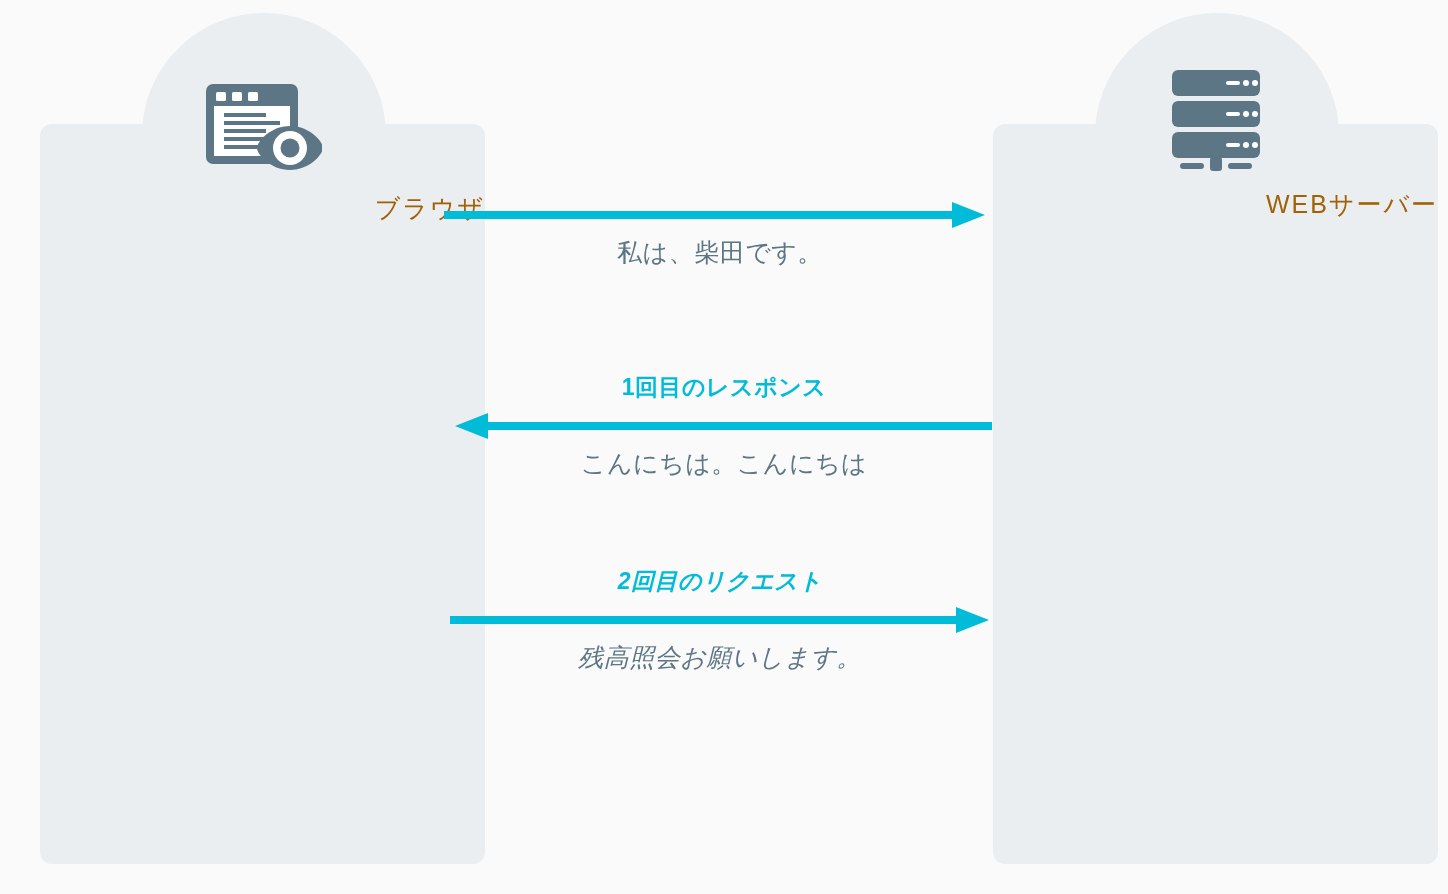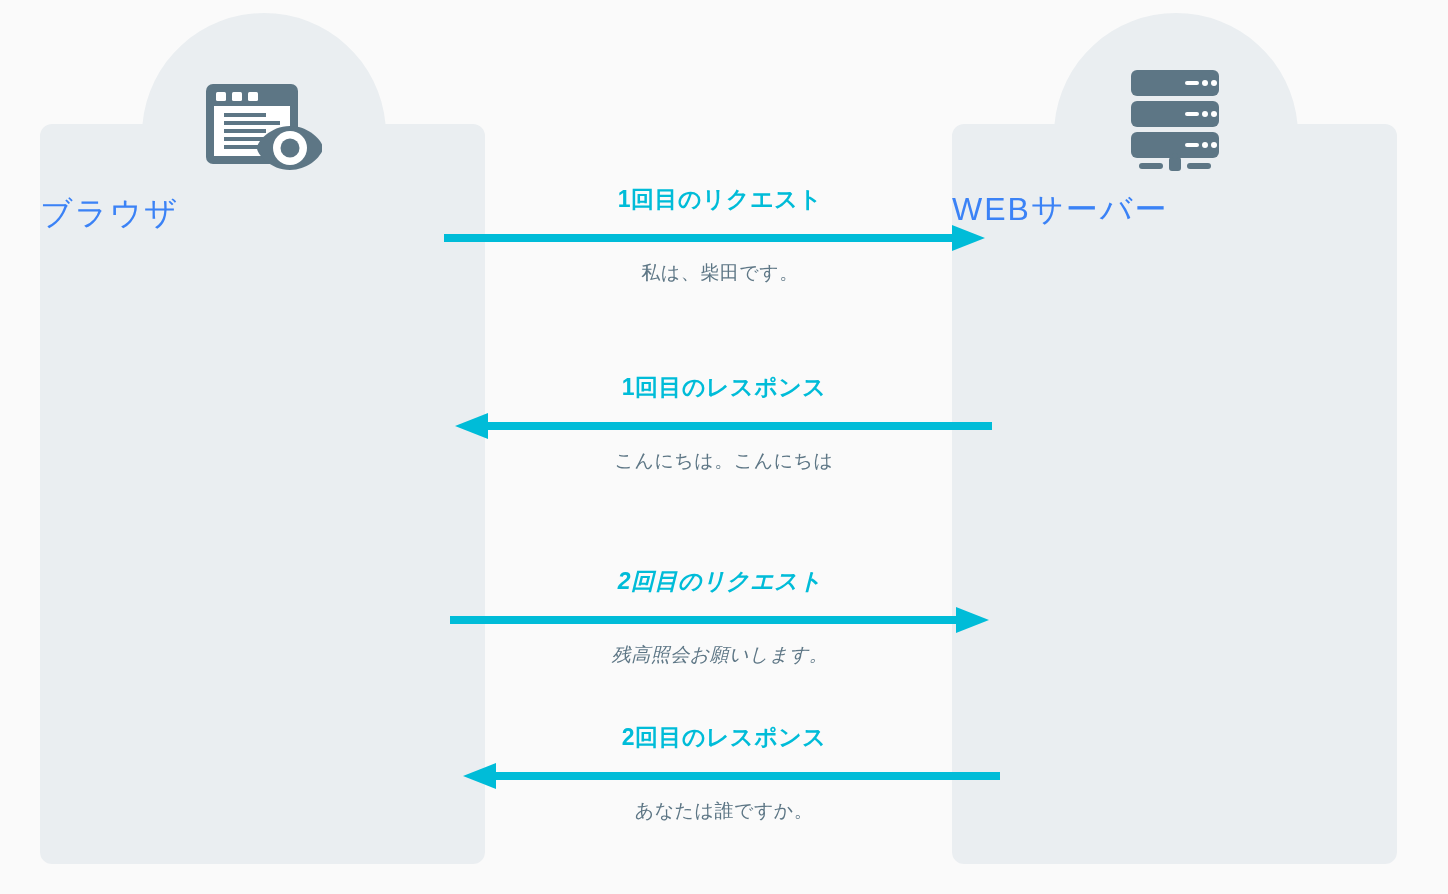--- a/index.html
+++ b/index.html
@@ -34,33 +34,33 @@
     position: absolute;
     left: 0;
     width: 100%;
     display: flex;
     justify-content: center;
   }
   .node .node-label {
     position: absolute;
     left: 0;
     width: 100%;
-    text-align: left;
-    color: #3b82f6;
-    font-size: 32px;
+    text-align: right;
+    color: #a16207;
+    font-size: 25px;
     font-weight: 400;
     letter-spacing: 2px;
     user-select: none;
   }
 
   #node-browser { left: 40px; }
   #node-browser .node-icon { top: 80px; }
   #node-browser .node-label { top: 192px; }
 
-  #node-server { left: 952px; border-radius: 18px; }
+  #node-server { left: 993px; border-radius: 18px; }
   #node-server .node-icon { top: 68px; }
   #node-server .node-label { top: 188px; }
 
   
   .message {
     position: absolute;
     left: 440px;
     width: 560px;
   }
   .msg-title {
@@ -72,21 +72,21 @@
     line-height: 1;
     white-space: nowrap;
   }
   .msg-arrow {
     display: block;
     margin: 12px 0 10px 0;
   }
   .msg-body {
     text-align: center;
     color: #5d7685;
-    font-size: 19px;
+    font-size: 25px;
     font-weight: 400;
     letter-spacing: 0.5px;
     line-height: 1;
     white-space: nowrap;
   }
 
   #msg-1 { top: 188px; }
   #msg-2 { top: 344px; margin-top: 32px; }
   #msg-3 { top: 570px; font-style: italic; }
   #msg-4 { top: 726px; }
@@ -183,21 +183,20 @@
         <rect x="58" y="95" width="24" height="6" rx="3" fill="#5d7685"></rect>
         <rect x="40" y="89" width="12" height="14" rx="3" fill="#5d7685"></rect>
         <rect x="43" y="85" width="6" height="6" rx="2" fill="#5d7685"></rect>
       </svg>
     </div>
 
     <div class="node-label">WEBサーバー</div>
   </div>
 
   <div class="message" id="msg-1">
-    <div class="msg-title">1回目のリクエスト</div>
     <svg class="msg-arrow" width="560" height="30" viewBox="0 0 560 30">
       <rect x="4" y="11" width="520" height="8" fill="#00bcd8"></rect>
       <path d="M 512 2 L 545 15 L 512 28 Z" fill="#00bcd8"></path>
     </svg>
     <div class="msg-body">私は、柴田です。</div>
   </div>
 
   <div class="message" id="msg-2">
     <div class="msg-title">1回目のレスポンス</div>
     <svg class="msg-arrow" width="560" height="30" viewBox="0 0 560 30">
@@ -209,22 +208,14 @@
 
   <div class="message" id="msg-3">
     <div class="msg-title">2回目のリクエスト</div>
     <svg class="msg-arrow" width="560" height="30" viewBox="0 0 560 30">
       <rect x="10" y="11" width="518" height="8" fill="#00bcd8"></rect>
       <path d="M 516 2 L 549 15 L 516 28 Z" fill="#00bcd8"></path>
     </svg>
     <div class="msg-body">残高照会お願いします。</div>
   </div>
 
-  <div class="message" id="msg-4">
-    <div class="msg-title">2回目のレスポンス</div>
-    <svg class="msg-arrow" width="560" height="30" viewBox="0 0 560 30">
-      <rect x="44" y="11" width="518" height="8" fill="#00bcd8"></rect>
-      <path d="M 56 2 L 23 15 L 56 28 Z" fill="#00bcd8"></path>
-    </svg>
-    <div class="msg-body">あなたは誰ですか。</div>
-  </div>
 
 </div>
 
 </body></html>

